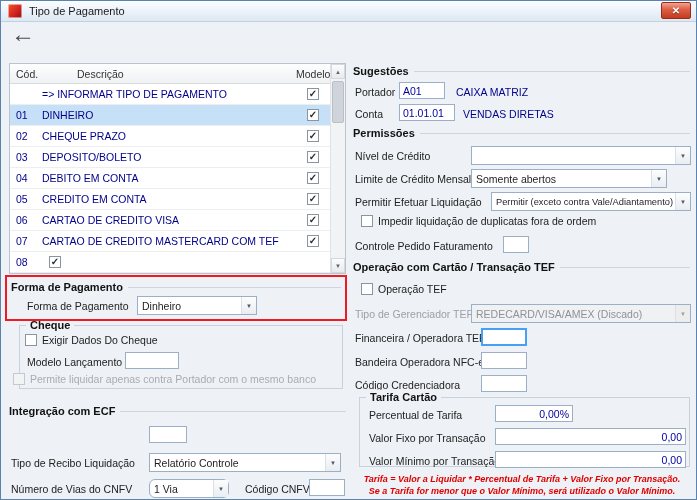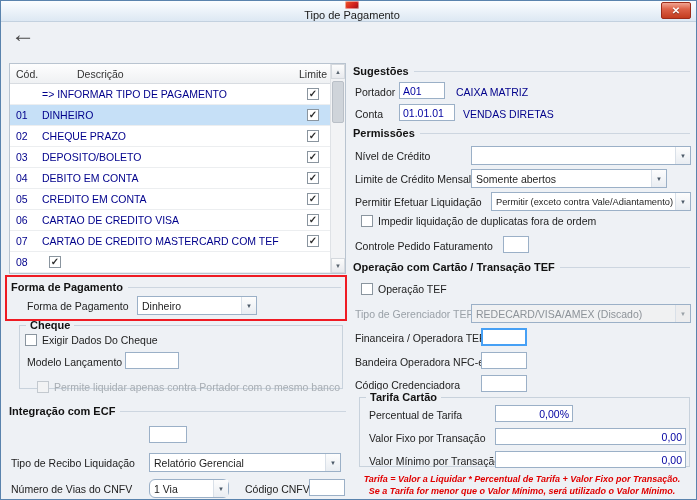--- a/index.html
+++ b/index.html
@@ -1,18 +1,18 @@
 <!DOCTYPE html>
 <html><head>
 <meta charset="utf-8">
 <style>
   *{box-sizing:border-box;margin:0;padding:0;}
   body{font-family:"Liberation Sans",sans-serif;background:#d7dce2;}
   .window{position:relative;width:697px;height:500px;background:#eef1f5;border:1px solid #5a83ad;overflow:hidden;font-size:10.5px;color:#1c1c1c;}
-  .titlebar{position:absolute;left:0;top:0;right:0;height:21px;background:linear-gradient(#fbfdff,#dde8f3);border-bottom:1px solid #c3d1df;display:flex;align-items:center;flex-direction:column;}
+  .titlebar{position:absolute;left:0;top:0;right:0;height:21px;background:linear-gradient(#fbfdff,#dde8f3);border-bottom:1px solid #c3d1df;display:flex;align-items:center;}
   .app-icon{width:14px;height:14px;margin-left:7px;border-radius:2px;background:linear-gradient(135deg,#f05a28 0%,#d01f1f 60%,#8b1010 100%);box-shadow:inset 0 0 0 1px rgba(255,255,255,.5);}
   .win-title{margin-left:7px;font-size:11px;color:#1a1a1a;}
   .close-btn{position:absolute;top:1px;right:5px;width:30px;height:17px;border:1px solid #9c2c1a;border-radius:2px;background:linear-gradient(#f0a492,#dd6248 40%,#c33c1f);color:#fff;font-size:10px;font-weight:bold;display:flex;align-items:center;justify-content:center;text-shadow:0 1px 1px rgba(0,0,0,.4);cursor:pointer;}
   .back-arrow{position:absolute;left:10px;top:20px;font-size:24px;line-height:26px;color:#4a4a4a;cursor:pointer;}
   
   .grid{position:absolute;left:8px;top:62px;width:337px;height:211px;background:#fff;border:1px solid #b9c4d0;}
   .grid-header{position:absolute;left:0;top:0;right:0;height:20px;display:flex;align-items:center;background:linear-gradient(#fefefe,#eff1f3);border-bottom:1px solid #d8dce1;color:#333;padding-right:15px;gap:35px;}
   .gcol-cod{width:28px;padding-left:6px;}
   .gcol-desc{flex:1;padding-left:4px;}
   .gcol-ativo{width:34px;text-align:center;}
@@ -63,21 +63,21 @@
     <span class="win-title">Tipo de Pagamento</span>
     <span class="close-btn">✕</span>
   </div>
 
   <span class="back-arrow">←</span>
 
   <div class="grid">
     <div class="grid-header">
       <div class="gcol-cod">Cód.</div>
       <div class="gcol-desc">Descrição</div>
-      <div class="gcol-ativo">Limite</div>
+      <div class="gcol-ativo">Modelo</div>
     </div>
     <div class="grid-body">
         <div class="grid-row">
       <div class="gcol-cod"></div>
       <div class="gcol-desc">=&gt; INFORMAR TIPO DE PAGAMENTO</div>
       <div class="gcol-ativo">
         <span class="cb checked">✓</span>
       </div>
     </div>
         <div class="grid-row selected">
@@ -157,33 +157,33 @@
 
   <div class="groupbox" style="left:18px;top:324px;width:324px;height:64px;">
     <span class="gb-title">Cheque</span>
   </div>
   <div class="chkrow" style="left:24px;top:333px;">
     <span class="cb"></span>
     <span class="chklbl">Exigir Dados Do Cheque</span>
   </div>
   <span class="lbl" style="left:26px;top:355px;">Modelo Lançamento</span>
   <input class="tin" style="left: 124px; top: 351px; width: 54px;">
-  <div class="chkrow dis" style="left:36px;top:372px;margin-top:8px;">
+  <div class="chkrow dis" style="left:12px;top:372px;">
     <span class="cb"></span>
     <span class="chklbl">Permite liquidar apenas contra Portador com o mesmo banco</span>
   </div>
 
   <div class="sec-head" style="left:8px;top:404px;width:337px;">
     <span class="sec-title">Integração com ECF</span>
     <span class="sec-line"></span>
   </div>
   <input class="tin" style="left: 148px; top: 425px; width: 38px;">
   <span class="lbl" style="left:10px;top:456px;">Tipo de Recibo Liquidação</span>
   <div class="combo" style="left:148px;top:452px;width:192px;">
-    <span class="cval">Relatório Gerencial</span>
+    <span class="cval">Relatório Controle</span>
     <span class="carr">▼</span>
   </div>
   <span class="lbl" style="left:10px;top:482px;">Número de Vias do CNFV</span>
   <div class="combo" style="left:148px;top:478px;width:80px;border-radius:6px;">
     <span class="cval">1 Via</span>
     <span class="carr">▼</span>
   </div>
   <span class="lbl" style="left:244px;top:482px;">Código CNFV</span>
   <input class="tin" style="left: 308px; top: 478px; width: 36px;">
 

